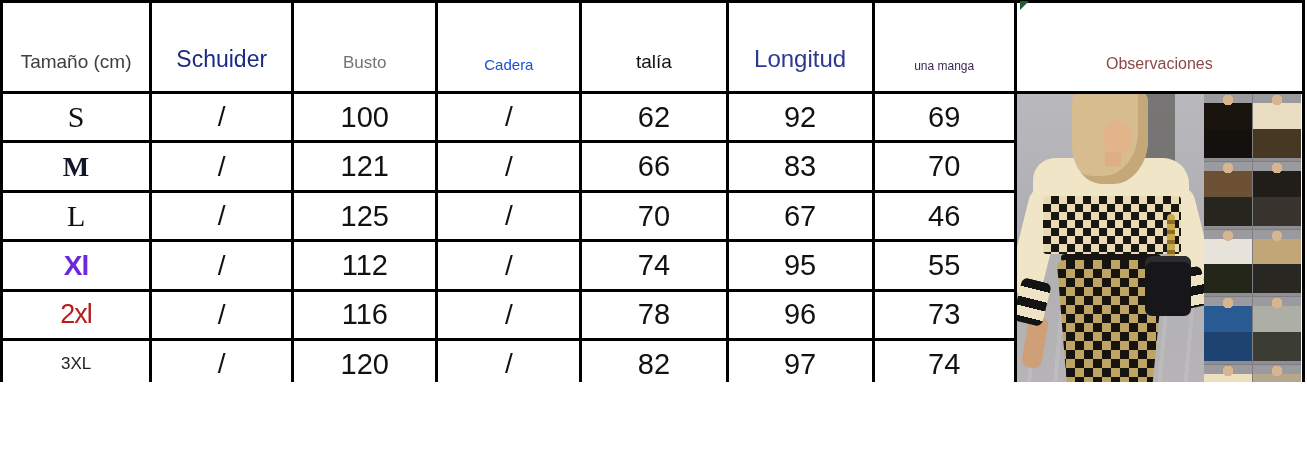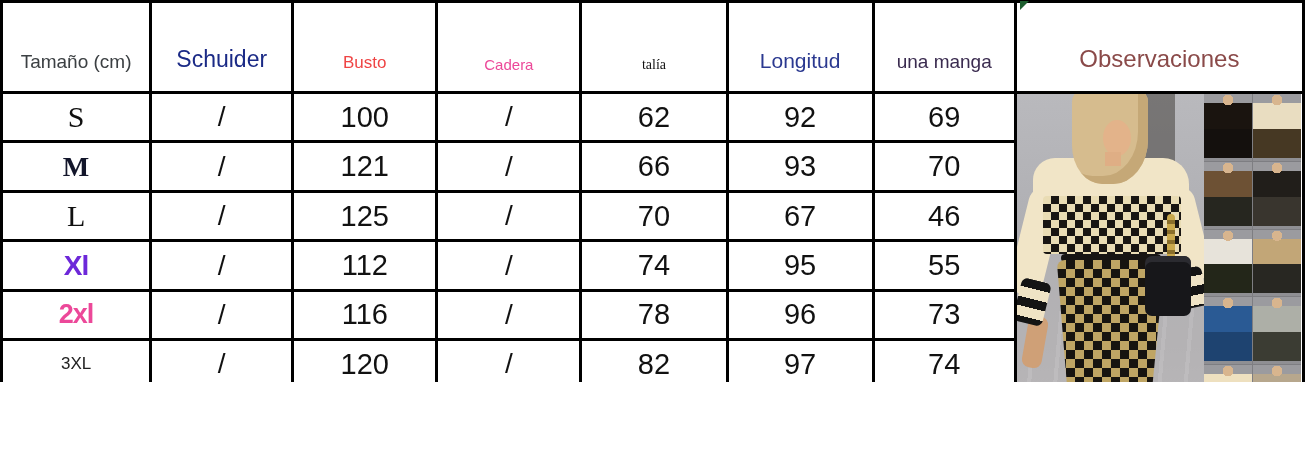--- a/index.html
+++ b/index.html
@@ -11,36 +11,36 @@
   
   .c0{width:147px}.c1{width:140px}.c2{width:142px}.c3{width:142px}
   .c4{width:144px}.c5{width:144px}.c6{width:140px}.c7{width:284px}
   
   tr.hdr{height:91px;}
   tr.hdr th{font-weight:400;vertical-align:bottom;padding-bottom:18px;background:#fff;}
   th.h-tamano{font-size:19px;}
   th.h-schuider{font-size:23px;}
   th.h-busto{font-size:17px;font-weight:500;}
   th.h-cadera{font-size:15px;}
-  th.h-talia{font-size:14px;font-family:Liberation Serif, serif;}
-  th.h-longitud{font-size:21px;}
-  th.h-manga{font-size:19px;font-weight:500;}
-  th.h-obs{font-size:24px;}
+  th.h-talia{font-size:19px;}
+  th.h-longitud{font-size:24px;}
+  th.h-manga{font-size:12px;font-weight:500;}
+  th.h-obs{font-size:16px;}
   
   tr.data{height:48px;}
   tr.empty{height:43px;}
   td.num{font-size:29px;color:#111;}
   td.slash{font-size:28px;font-weight:300;color:#111;}
   
   td.size{color:#101010;}
   tr.r-s td.size{font-family:"Liberation Serif",serif;font-size:30px;}
   tr.r-m td.size{font-family:"Liberation Serif",serif;font-size:28px;font-weight:700;color:#13162b;}
   tr.r-l td.size{font-family:"Liberation Serif",serif;font-size:30px;}
   tr.r-xl td.size{font-size:28px;font-weight:800;color:#6d28d9;letter-spacing:-1px;}
-  tr.r-2xl td.size{font-size:27px;font-weight:700;color:#ec4899;letter-spacing:-1px;}
+  tr.r-2xl td.size{font-size:27px;font-weight:400;color:#b91c1c;letter-spacing:-1px;}
   tr.r-3xl td.size{font-size:17px;color:#222;}
   
   .flag-tri{position:absolute;left:1020px;top:1px;width:0;height:0;
             border-top:9px solid #1d5e2f;border-right:9px solid transparent;z-index:5;}
   
   td.photo-cell{vertical-align:top;background:#fff;}
   .photo-wrap{position:relative;width:100%;height:338px;background:#fff;}
   .collage{position:absolute;left:0;top:0;right:0;height:100%;display:flex;}
   .main-photo{position:relative;width:187px;height:100%;overflow:hidden;
       background:linear-gradient(180deg,#b9b9bd 0%,#aeaeb2 45%,#b4b2b4 75%,#c2c0c2 100%);}
@@ -103,22 +103,22 @@
         <col class="c3">
       <col class="c4">
         <col class="c5">
         <col class="c6">
         <col class="c7">
     </colgroup>
     <thead>
       <tr class="hdr">
         <th class="h-tamano" style="color: rgb(60, 64, 67);">Tamaño (cm)</th>
         <th class="h-schuider" style="color: rgb(27, 42, 134);">Schuider</th>
-        <th class="h-busto" style="color: #ef4444;">Busto</th>
-        <th class="h-cadera" style="color: #ec4899;">Cadera</th>
+        <th class="h-busto" style="color: #737373;">Busto</th>
+        <th class="h-cadera" style="color: #1d4ed8;">Cadera</th>
         <th class="h-talia" style="color: rgb(17, 17, 17);">talía</th>
         <th class="h-longitud" style="color: rgb(43, 57, 144);">Longitud</th>
         <th class="h-manga" style="color: rgb(58, 43, 79);">una manga</th>
         <th class="h-obs" style="color: rgb(138, 74, 73);">Observaciones</th>
       </tr>
     </thead>
     <tbody>
       <tr class="data r-s">
         <td class="size">S</td>
         <td class="slash">/</td>
@@ -166,21 +166,21 @@
             <div class="bottom-strip"></div>
           </div>
         </td>
       </tr>
       <tr class="data r-m">
         <td class="size">M</td>
         <td class="slash">/</td>
         <td class="num">121</td>
         <td class="slash">/</td>
         <td class="num">66</td>
-        <td class="num">93</td>
+        <td class="num">83</td>
         <td class="num">70</td>
       </tr>
       <tr class="data r-l">
         <td class="size">L</td>
         <td class="slash">/</td>
         <td class="num">125</td>
         <td class="slash">/</td>
         <td class="num">70</td>
         <td class="num">67</td>
         <td class="num">46</td>

